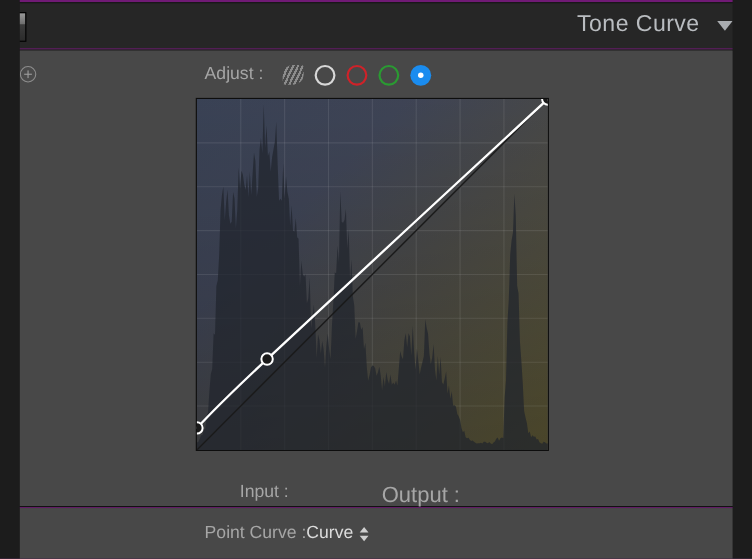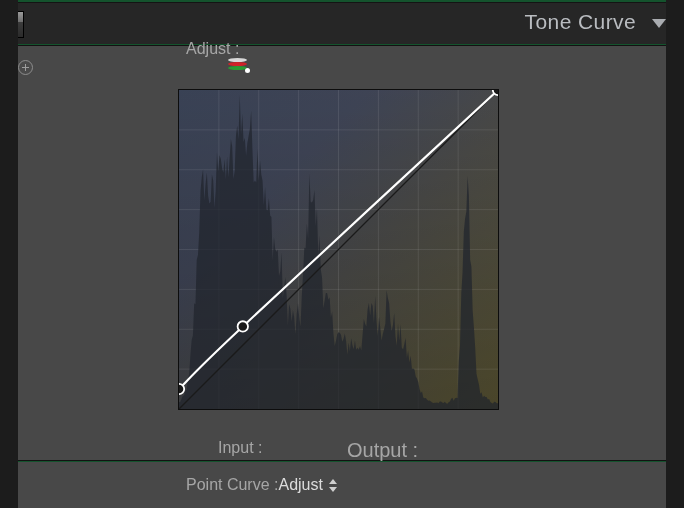--- a/index.html
+++ b/index.html
@@ -10,21 +10,21 @@
   }
   body {
     font-family: "Liberation Sans", sans-serif;
     -webkit-font-smoothing: antialiased;
   }
 
   #app {
     position: relative;
     width: 684px;
     height: 508px;
-    background: #14532d;
+    background: #701a75;
     overflow: hidden;
   }
 
   
   .panel-header {
     position: absolute;
     left: 0; top: 2px;
     width: 684px;
     height: 42px;
     background: #262626;
@@ -101,25 +101,24 @@
     top: 50%; left: 3px;
     height: 1px; width: 7px;
     margin-top: -0.5px;
     background: #9d9d9d;
   }
 
   
   .adjust-row {
     position: absolute;
     left: 186px;
-    top: 40px;
+    top: 55px;
     height: 26px;
     display: flex;
-    align-items: flex-end;
-    flex-direction: column;
+    align-items: center;
   }
   .adjust-label {
     font-size: 16px;
     color: #a6a6a6;
     margin-right: 18px;
     white-space: nowrap;
   }
   .chan-btn {
     width: 19px; height: 19px;
     border-radius: 50%;
@@ -333,21 +332,21 @@
     </div>
     <div class="io-output">
       <span>Output :</span><span class="io-value"></span>
     </div>
   </div>
 
   <div class="panel-footer">
     <div class="panel-footer-inner"></div>
     <div class="pc-row">
       <span class="pc-label">Point Curve :</span>
-      <span class="pc-value">Adjust</span>
+      <span class="pc-value">Curve</span>
       <span class="pc-stepper">
         <span class="up"></span>
         <span class="down"></span>
       </span>
     </div>
   </div>
 
   <div class="edge-left"></div>
   <div class="edge-right"></div>
 </div>

